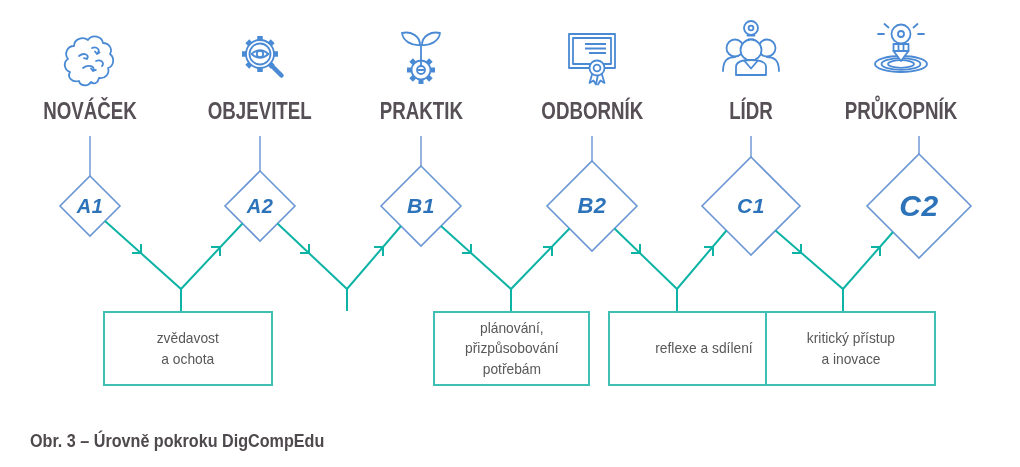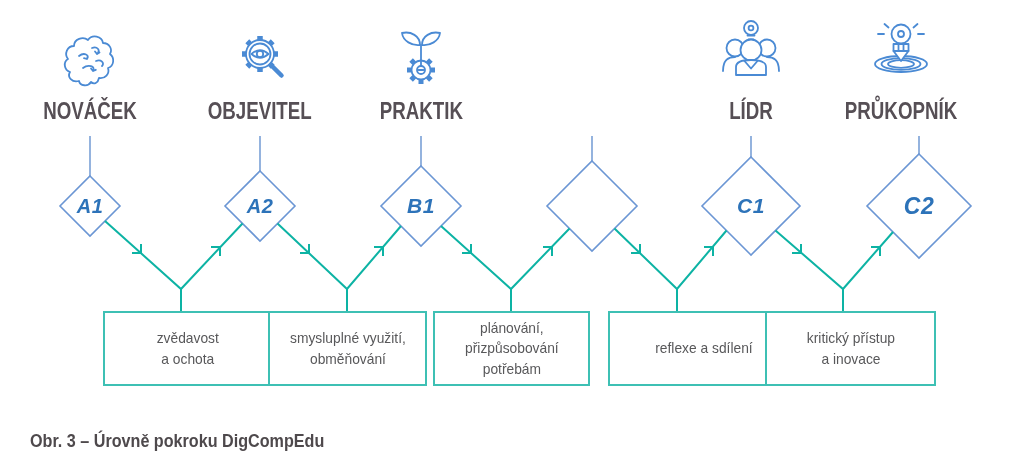--- a/index.html
+++ b/index.html
@@ -113,20 +113,34 @@
         <path d="M31 17 V38"></path>
         <path stroke-width="5" stroke-linecap="butt" d="M40.5 42 H45 M37.7 48.7 L40.9 51.9 M31 51.5 V56 M24.3 48.7 L21.1 51.9 M21.5 42 H17 M24.3 35.3 L21.1 32.1 M37.7 35.3 L40.9 32.1"></path>
         <circle cx="31" cy="42" r="9.5"></circle>
         <circle cx="31" cy="42" r="4"></circle>
         <path d="M28.5 42 H33.5"></path>
       </svg>
     </div>
     <div class="level-label">PRAKTIK</div>
   </div>
 
+  <div class="col" style="left:507px">
+    <div class="icon-wrap">
+      <svg width="62" height="60" viewBox="0 0 62 60" fill="none" stroke="#4a8ad4" stroke-width="1.8" stroke-linejoin="round" style="margin-bottom:2px">
+        <rect x="8" y="6" width="46" height="34"></rect>
+        <rect x="12" y="10" width="38" height="26"></rect>
+        <path d="M24 16 H45 M24 20.5 H45 M28 25 H45"></path>
+        <path d="M31.5 45 L28.5 55 L32.5 52.5 L35 56.5 L36.8 47.5" stroke-linecap="round"></path>
+        <path d="M40.5 45 L43.5 55 L39.5 52.5 L37 56.5" stroke-linecap="round"></path>
+        <circle cx="36" cy="40" r="7.5" fill="#ffffff"></circle>
+        <circle cx="36" cy="40" r="3.4"></circle>
+      </svg>
+    </div>
+    <div class="level-label">ODBORNÍK</div>
+  </div>
 
   <div class="col" style="left:666px">
     <div class="icon-wrap">
       <svg width="74" height="70" viewBox="0 0 74 70" fill="none" stroke="#4a8ad4" stroke-width="1.8" stroke-linecap="round" stroke-linejoin="round" style="margin-bottom:2px">
         <circle cx="37" cy="10" r="7"></circle>
         <circle cx="37" cy="10" r="2.4"></circle>
         <path d="M33.5 17.5 H40.5 M34.5 21.5 H39.5"></path>
         <circle cx="21" cy="30" r="8.5"></circle>
         <path d="M9 53 C9 41 15 39 21 39"></path>
         <circle cx="53" cy="30" r="8.5"></circle>
@@ -151,30 +165,27 @@
         <path d="M29.5 23 H44.5 V30 H29.5 Z M34.5 23 V30 M39.5 23 V30" fill="#ffffff"></path>
         <path d="M29.5 30 L37 40 L44.5 30 Z" fill="#ffffff"></path>
       </svg>
     </div>
     <div class="level-label">PRŮKOPNÍK</div>
   </div>
 
   <div class="dcode" style="left:60px;top:176px;width:60px;height:60px;font-size:20px">A1</div>
   <div class="dcode" style="left:225px;top:171px;width:70px;height:70px;font-size:20px">A2</div>
   <div class="dcode" style="left:381px;top:166px;width:80px;height:80px;font-size:21px">B1</div>
+  <div class="dcode" style="left:547px;top:161px;width:90px;height:90px;font-size:22px">B2</div>
   <div class="dcode" style="left:702px;top:157px;width:98px;height:98px;font-size:21px">C1</div>
-  <div class="dcode" style="left:867px;top:154px;width:104px;height:104px;font-size:23px">C2</div>
+  <div class="dcode" style="left:867px;top:154px;width:104px;height:104px;font-size:30px">C2</div>
 
   <div class="tbox" style="left:103px;width:170px">
     <span class="lbl">zvědavost
 a ochota</span>
-  </div>
-  <div class="tbox" style="left:268px;width:159px">
-    <span class="lbl">smysluplné využití,
-obměňování</span>
   </div>
   <div class="tbox" style="left:433px;width:157px">
     <span class="lbl">plánování,
 přizpůsobování
 potřebám</span>
   </div>
   <div class="tbox" style="left:608px;width:192px">
     <span class="lbl">reflexe a sdílení</span>
   </div>
   <div class="tbox" style="left:765px;width:171px">

